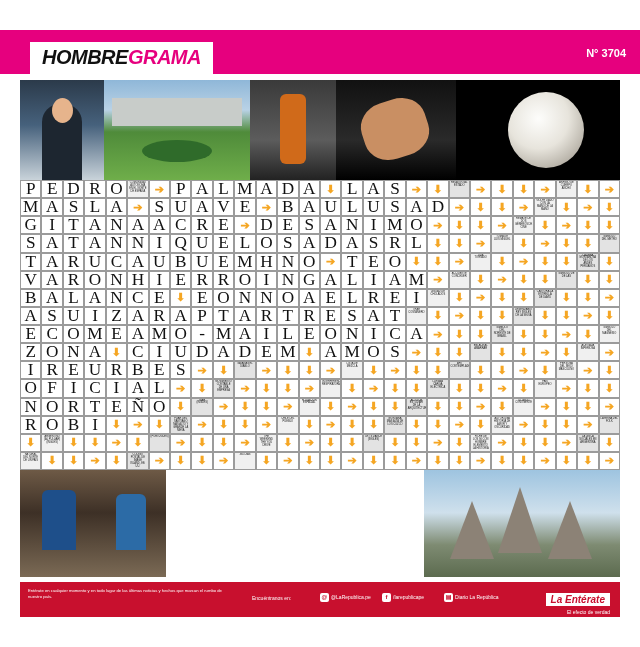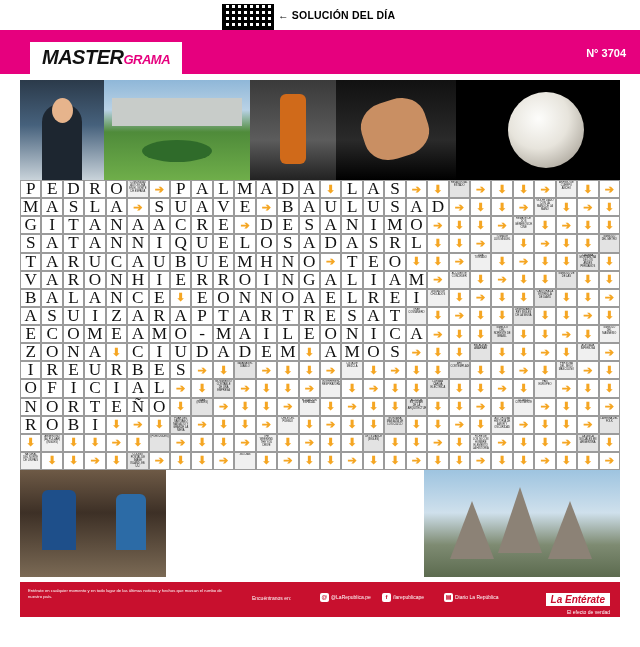--- a/index.html
+++ b/index.html
@@ -17,21 +17,21 @@
       background:
         repeating-linear-gradient(90deg,#000 0 3px,#fff 3px 6px),
         repeating-linear-gradient(0deg,#000 0 3px,#fff 3px 6px);
       background-blend-mode:multiply;border:1px solid #000;}
   .sol-dia{position:absolute;left:278px;top:9px;font-size:10.5px;font-weight:bold;color:#000;letter-spacing:.2px;}
 
   
   .header{position:absolute;left:0;top:30px;width:640px;height:44px;background:#e6007e;}
   .logo{position:absolute;left:30px;top:42px;background:#ffffff;padding:4px 12px 5px 12px;}
   .logo .m1{font-size:20px;font-weight:bold;color:#111;letter-spacing:-.5px;font-style:italic;}
-  .logo .m2{font-size:13px;font-weight:bold;color:#e6007e;letter-spacing:-.5px;font-style:italic;}
+  .logo .m2{font-size:20px;font-weight:bold;color:#e6007e;letter-spacing:-.5px;font-style:italic;}
   .issue{position:absolute;right:14px;top:47px;color:#fff;font-size:11px;font-weight:bold;}
 
   
   .photos{position:absolute;left:20px;top:80px;width:600px;height:100px;display:flex;}
   .ph{position:relative;height:100px;overflow:hidden;}
   .ph1{width:84px;background:linear-gradient(180deg,#2b3a4a 0%,#46617c 45%,#c9d3da 100%);}
   .ph1:after{content:"";position:absolute;left:22px;top:24px;width:40px;height:76px;border-radius:18px 18px 0 0;background:#1d2630;}
   .ph1:before{content:"";position:absolute;left:32px;top:18px;width:21px;height:25px;border-radius:50%;background:#e6b48c;z-index:2;}
   .ph2{width:146px;background:linear-gradient(180deg,#8fb7d8 0%,#b9d2e6 30%,#4f8b3a 52%,#6fae4a 100%);}
   .ph2:before{content:"";position:absolute;left:8px;top:18px;width:130px;height:28px;background:#c8ccc9;}
@@ -73,28 +73,24 @@
            text-align:center;line-height:9px;font-size:6px;font-weight:bold;margin-right:2px;vertical-align:middle;}
   .brand{position:absolute;right:10px;top:7px;text-align:right;}
   .brand .b1{background:#fff;color:#c8102e;font-size:10px;font-weight:bold;padding:1px 5px;display:inline-block;font-style:italic;}
   .brand .b2{display:block;font-size:5px;color:#fff;margin-top:2px;}
 </style>
 </head>
 <body>
 
 <div class="page">
 
-  <div class="topbar">
-    <div class="qr"></div>
-    <div class="sol-dia">← SOLUCIÓN DEL DÍA</div>
-  </div>
 
   <div class="header"></div>
   <div class="logo">
-    <span class="m1">MASTER</span><span class="m2">GRAMA</span>
+    <span class="m1">HOMBRE</span><span class="m2">GRAMA</span>
   </div>
   <div class="issue">N° 3704</div>
 
   <div class="photos">
     <div class="ph ph1"></div>
     <div class="ph ph2"></div>
     <div class="ph ph3"></div>
     <div class="ph ph4"></div>
     <div class="ph ph5"></div>
   </div>

